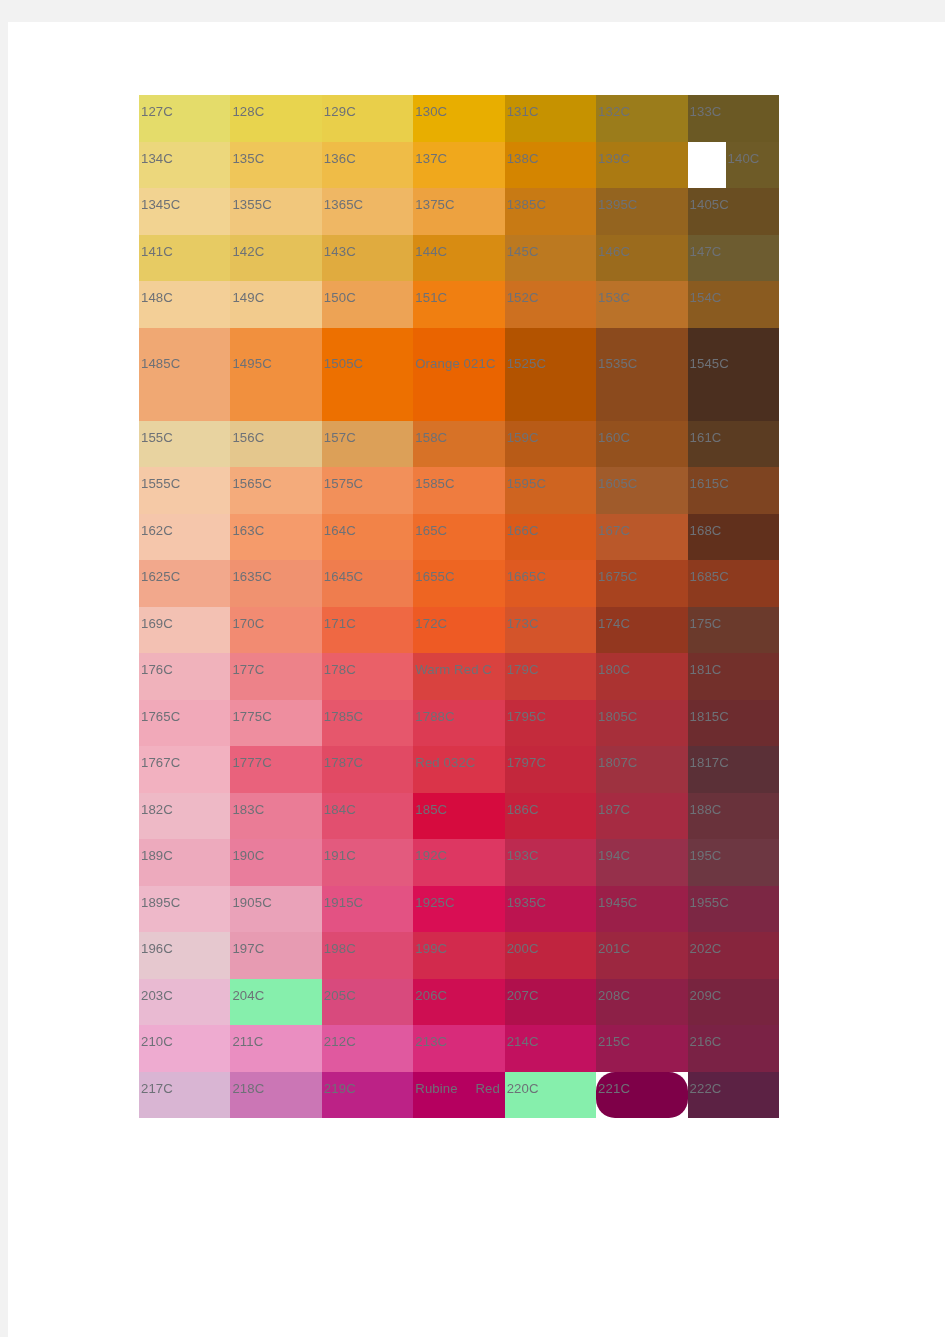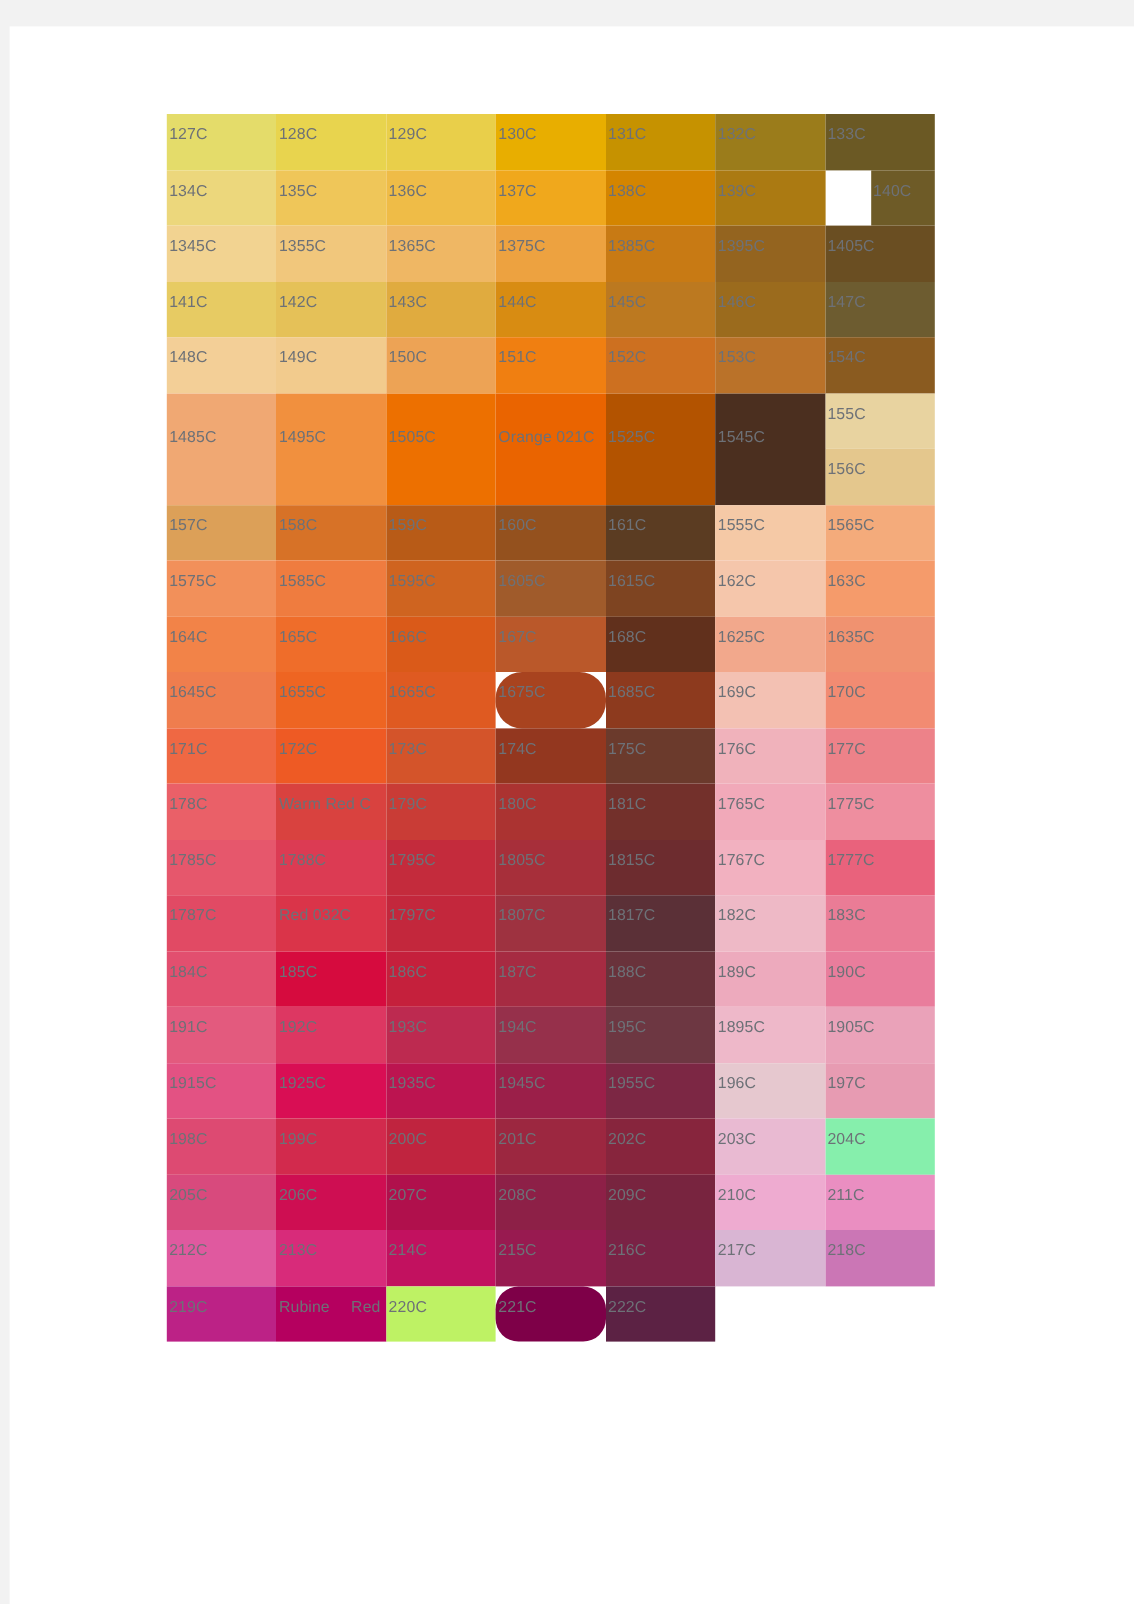--- a/index.html
+++ b/index.html
@@ -187,20 +187,23 @@
         </div>
         <div class="swatch tall" style="background: rgb(237, 112, 0);">
           <span class="swatch-label">1505C</span>
         </div>
         <div class="swatch tall" style="background: rgb(234, 100, 0);">
           <span class="swatch-label">Orange 021C</span>
         </div>
         <div class="swatch tall" style="background: rgb(179, 83, 0);">
           <span class="swatch-label">1525C</span>
         </div>
+        <div class="swatch tall" style="background: rgb(139, 74, 29);">
+          <span class="swatch-label">1535C</span>
+        </div>
         <div class="swatch tall" style="background: rgb(75, 47, 31);">
           <span class="swatch-label">1545C</span>
         </div>
         <div class="swatch" style="background: rgb(232, 211, 160);">
           <span class="swatch-label">155C</span>
         </div>
         <div class="swatch" style="background: rgb(228, 199, 141);">
           <span class="swatch-label">156C</span>
         </div>
         <div class="swatch" style="background: rgb(220, 160, 88);">
@@ -268,21 +271,21 @@
         </div>
         <div class="swatch" style="background: rgb(239, 125, 78);">
           <span class="swatch-label">1645C</span>
         </div>
         <div class="swatch" style="background: rgb(238, 101, 34);">
           <span class="swatch-label">1655C</span>
         </div>
         <div class="swatch" style="background: rgb(223, 90, 33);">
           <span class="swatch-label">1665C</span>
         </div>
-        <div class="swatch" style="background: rgb(168, 67, 31); border-radius: 22px;">
+        <div class="swatch" style="background: rgb(168, 67, 31);">
           <span class="swatch-label">1675C</span>
         </div>
         <div class="swatch" style="background: rgb(141, 58, 30);">
           <span class="swatch-label">1685C</span>
         </div>
         <div class="swatch" style="background: rgb(243, 193, 179);">
           <span class="swatch-label">169C</span>
         </div>
         <div class="swatch" style="background: rgb(242, 139, 114);">
           <span class="swatch-label">170C</span>
@@ -496,21 +499,21 @@
         </div>
         <div class="swatch" style="background: rgb(203, 118, 181);">
           <span class="swatch-label">218C</span>
         </div>
         <div class="swatch" style="background: rgb(188, 34, 134);">
           <span class="swatch-label">219C</span>
         </div>
         <div class="swatch" style="background: rgb(181, 0, 95);">
           <span class="swatch-label overflow spaced">Rubine Red</span>
         </div>
-        <div class="swatch" style="background: #bef264;">
+        <div class="swatch" style="background: #86efac;">
           <span class="swatch-label">220C</span>
         </div>
         <div class="swatch" style="background: rgb(126, 0, 72); border-radius: 19px;">
           <span class="swatch-label">221C</span>
         </div>
         <div class="swatch" style="background: rgb(92, 34, 68);">
           <span class="swatch-label">222C</span>
         </div>
       </div>
   </div>

